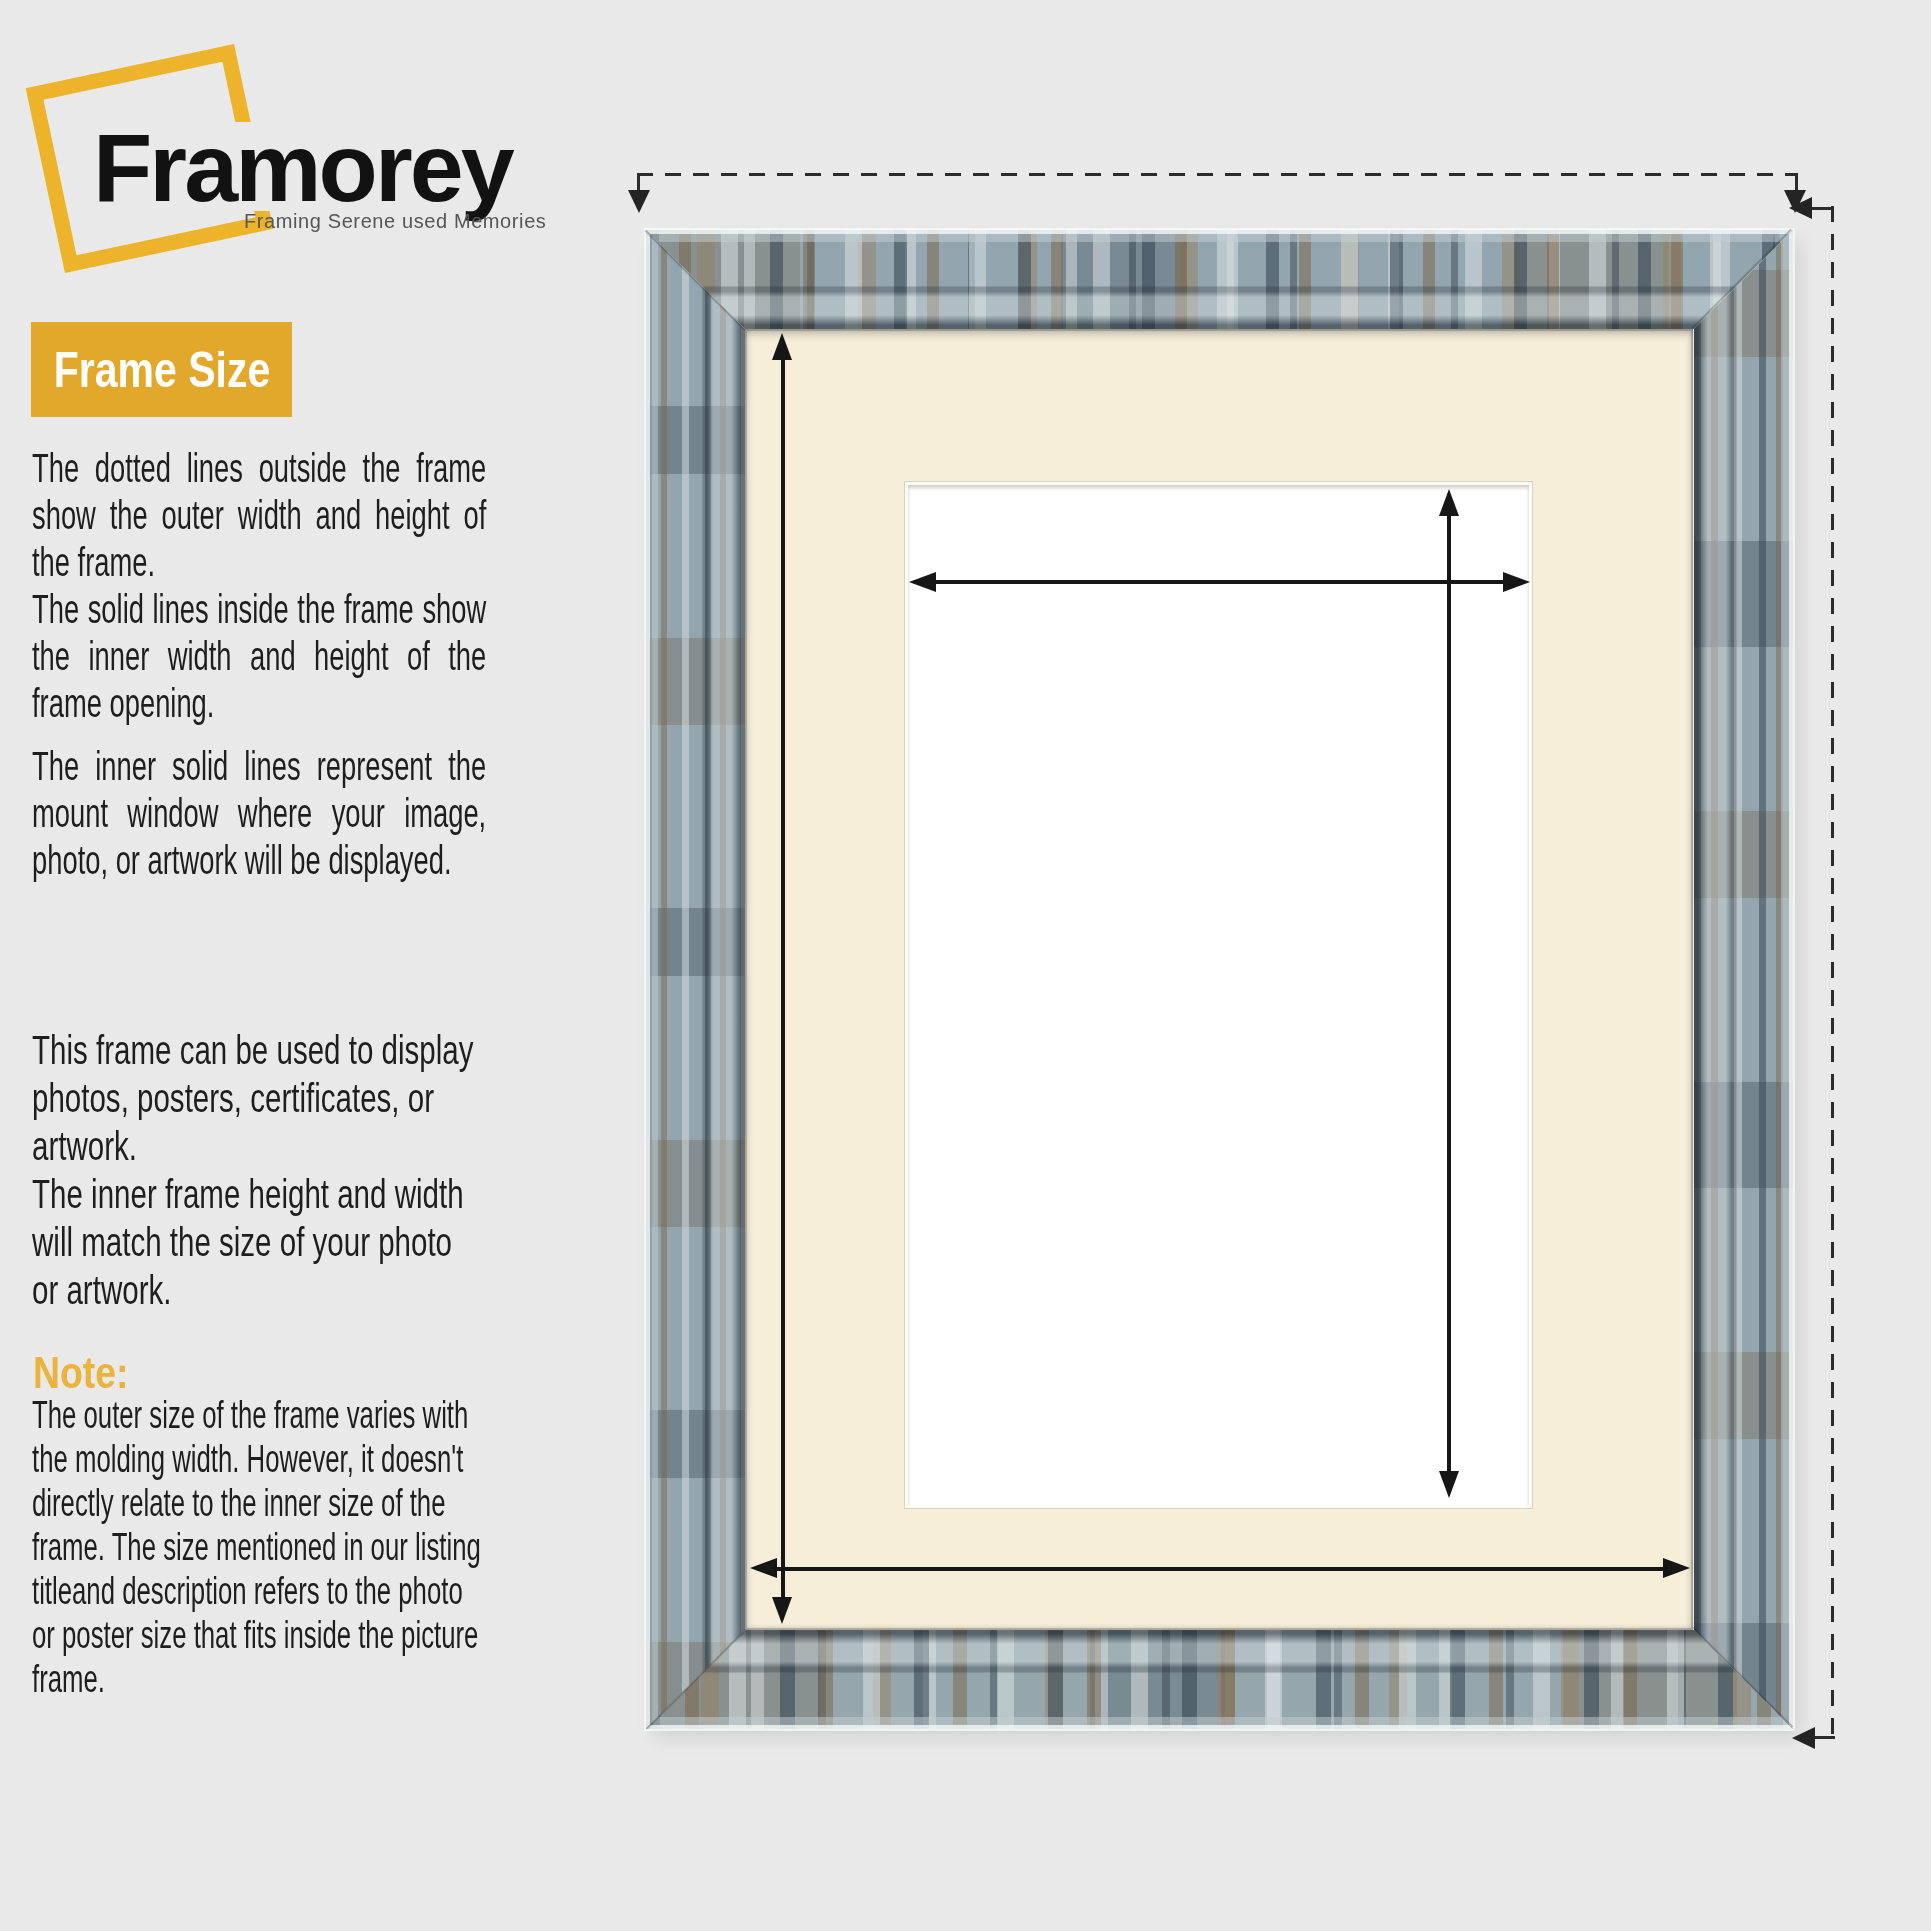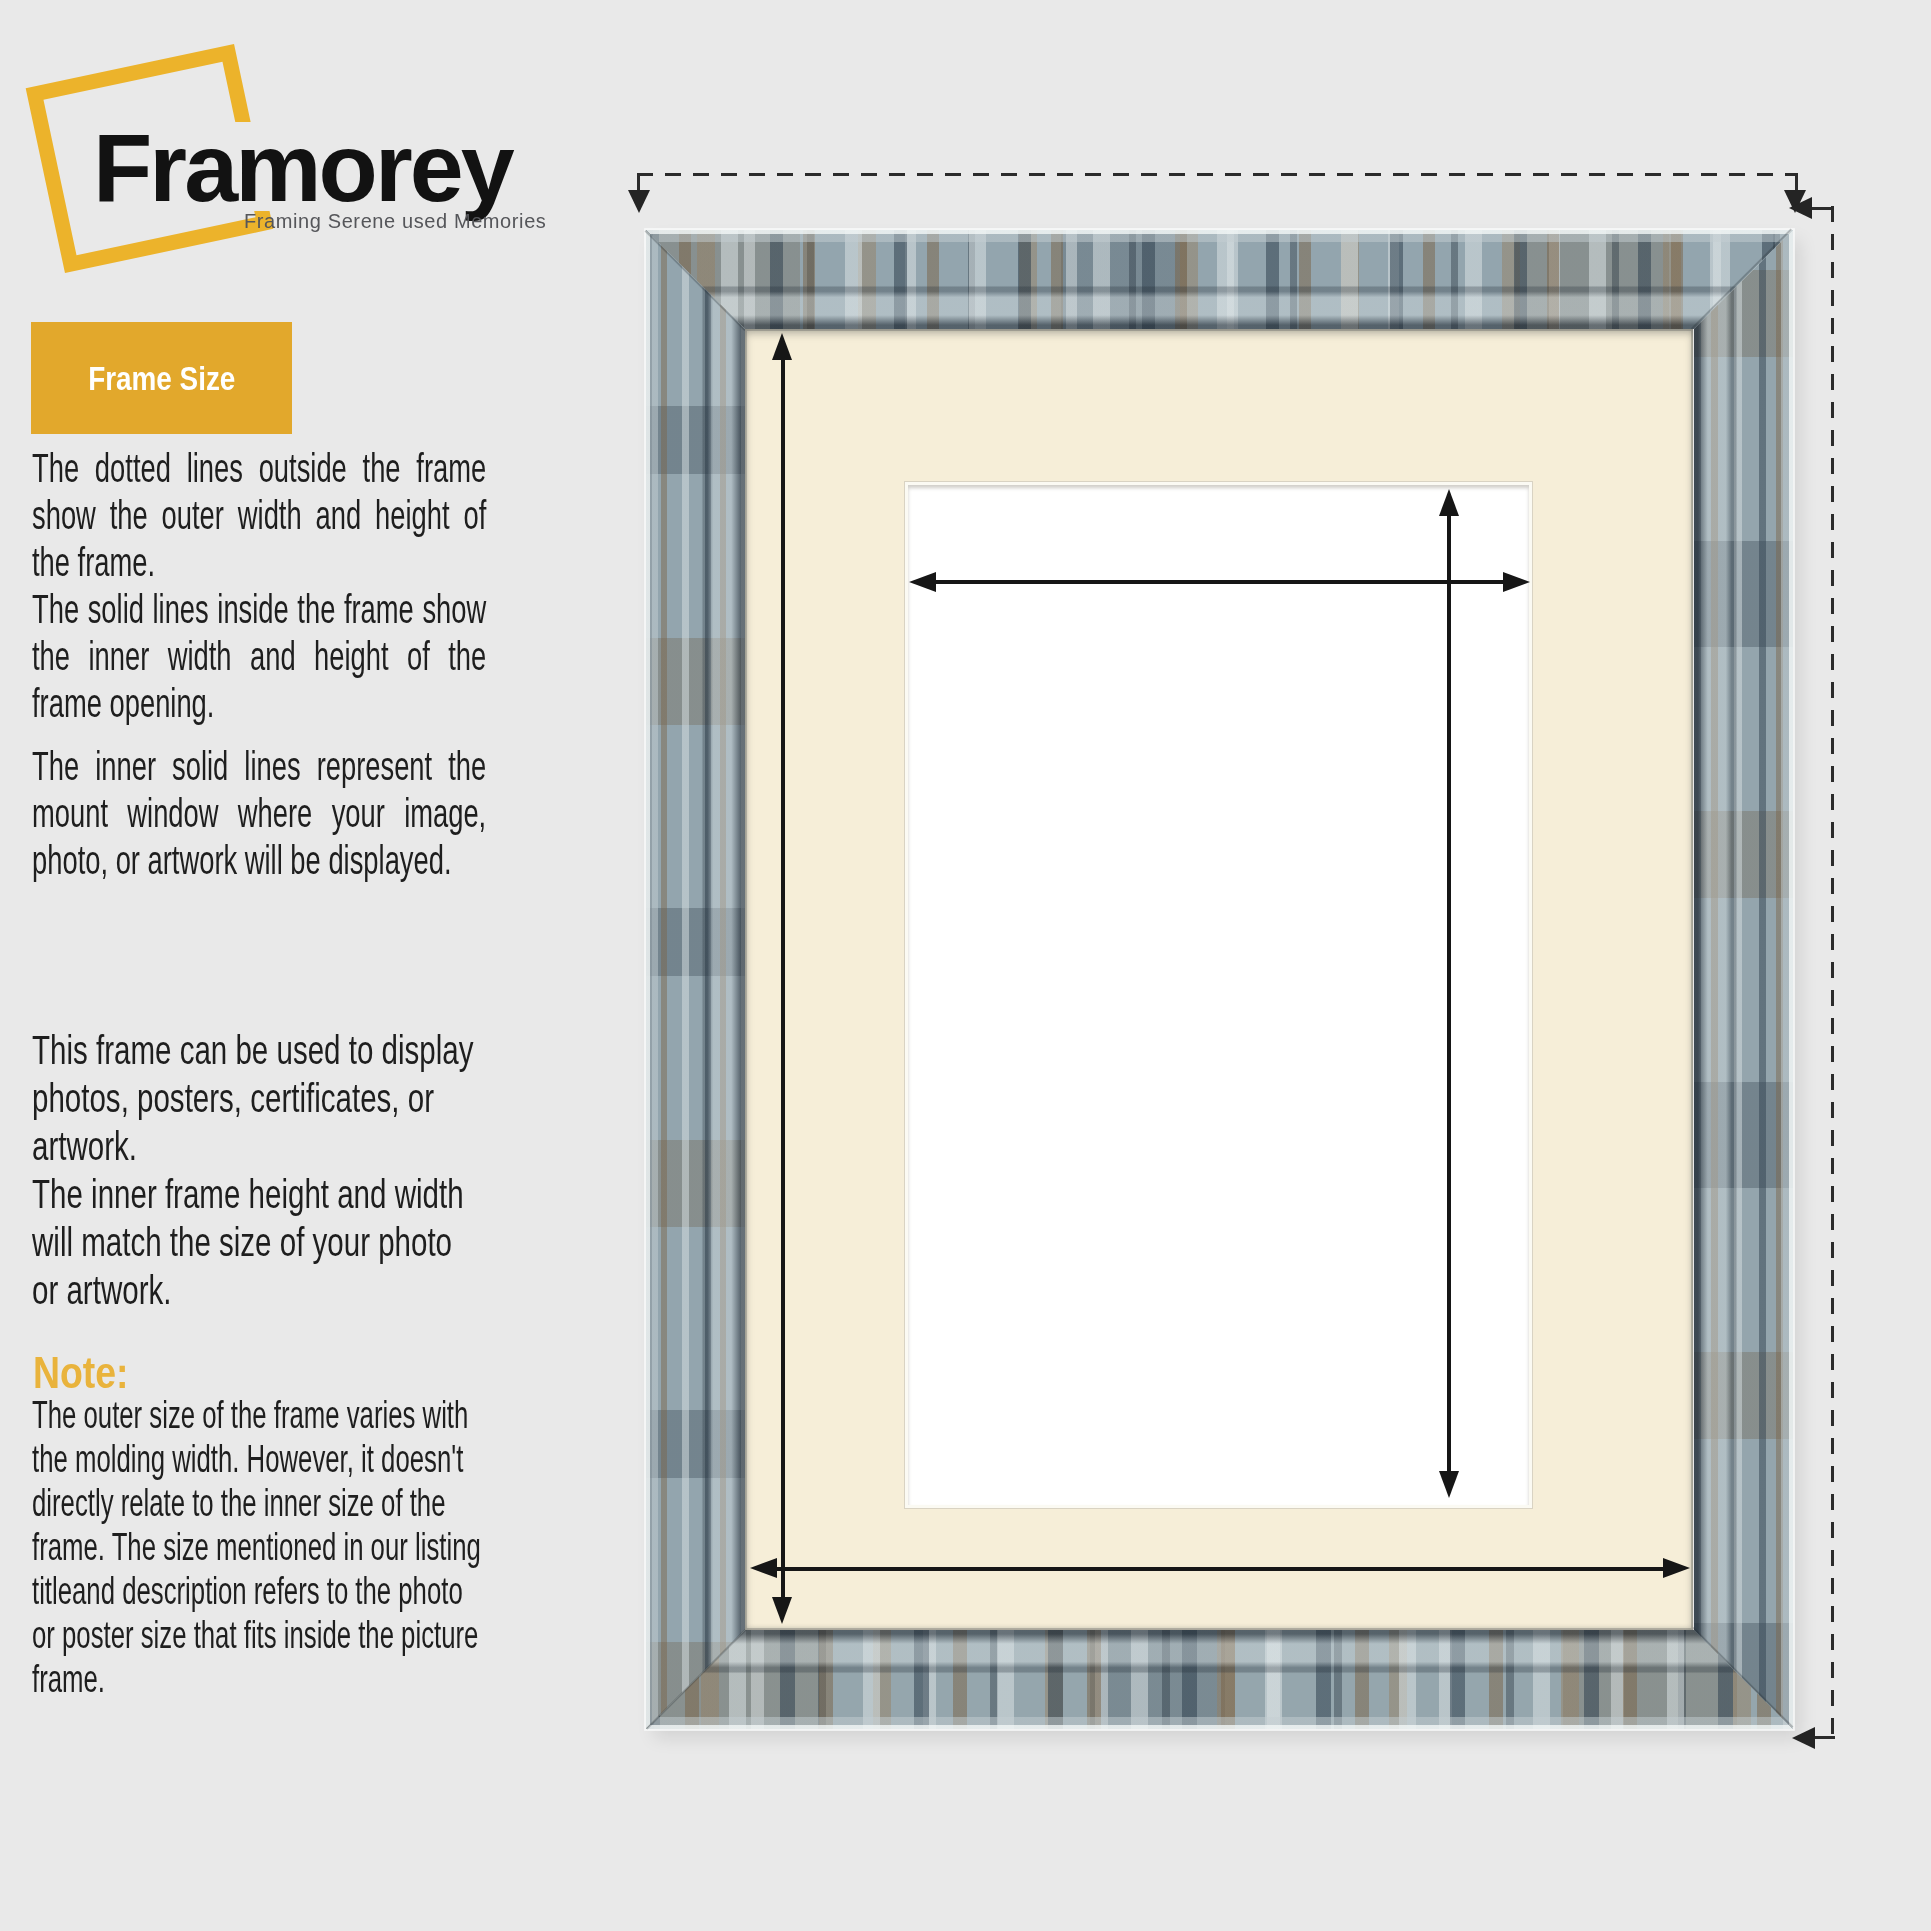--- a/index.html
+++ b/index.html
@@ -20,21 +20,21 @@
   .logo-tagline{
     position:absolute;left:244px;top:210px;z-index:3;font-size:20px;color:#55565A;
     letter-spacing:0.6px;white-space:nowrap;
   }
   
   .badge{
     position:absolute;background:#E2A82C;color:#FFFFFF;display:flex;align-items:center;
     justify-content:center;font-weight:bold;z-index:3;
   }
   .badge > span{transform:scaleX(0.82);white-space:nowrap;}
-  .badge-frame-size{left:31px;top:322px;width:261px;height:112px;font-size:34px;}
+  .badge-frame-size{left:31px;top:322px;width:261px;height:95px;font-size:50px;}
   .badge-useable{left:31px;top:910px;width:261px;height:83px;font-size:50px;}
   .para{position:absolute;transform-origin:0 0;}
   .para .ln{font-size:41px;line-height:47px;white-space:nowrap;}
   .para .ln.j{white-space:normal;text-align:justify;text-align-last:justify;}
   .para1{left:32px;top:445px;width:681px;transform:scaleX(0.667);}
   .para2{left:32px;top:743px;width:681px;transform:scaleX(0.667);}
   .para3{left:32px;top:1026px;width:637px;transform:scaleX(0.72);}
   .para3 .ln{line-height:48px;}
   .note-heading{
     position:absolute;left:33px;top:1348px;font-size:44px;font-weight:bold;color:#E9B33C;

